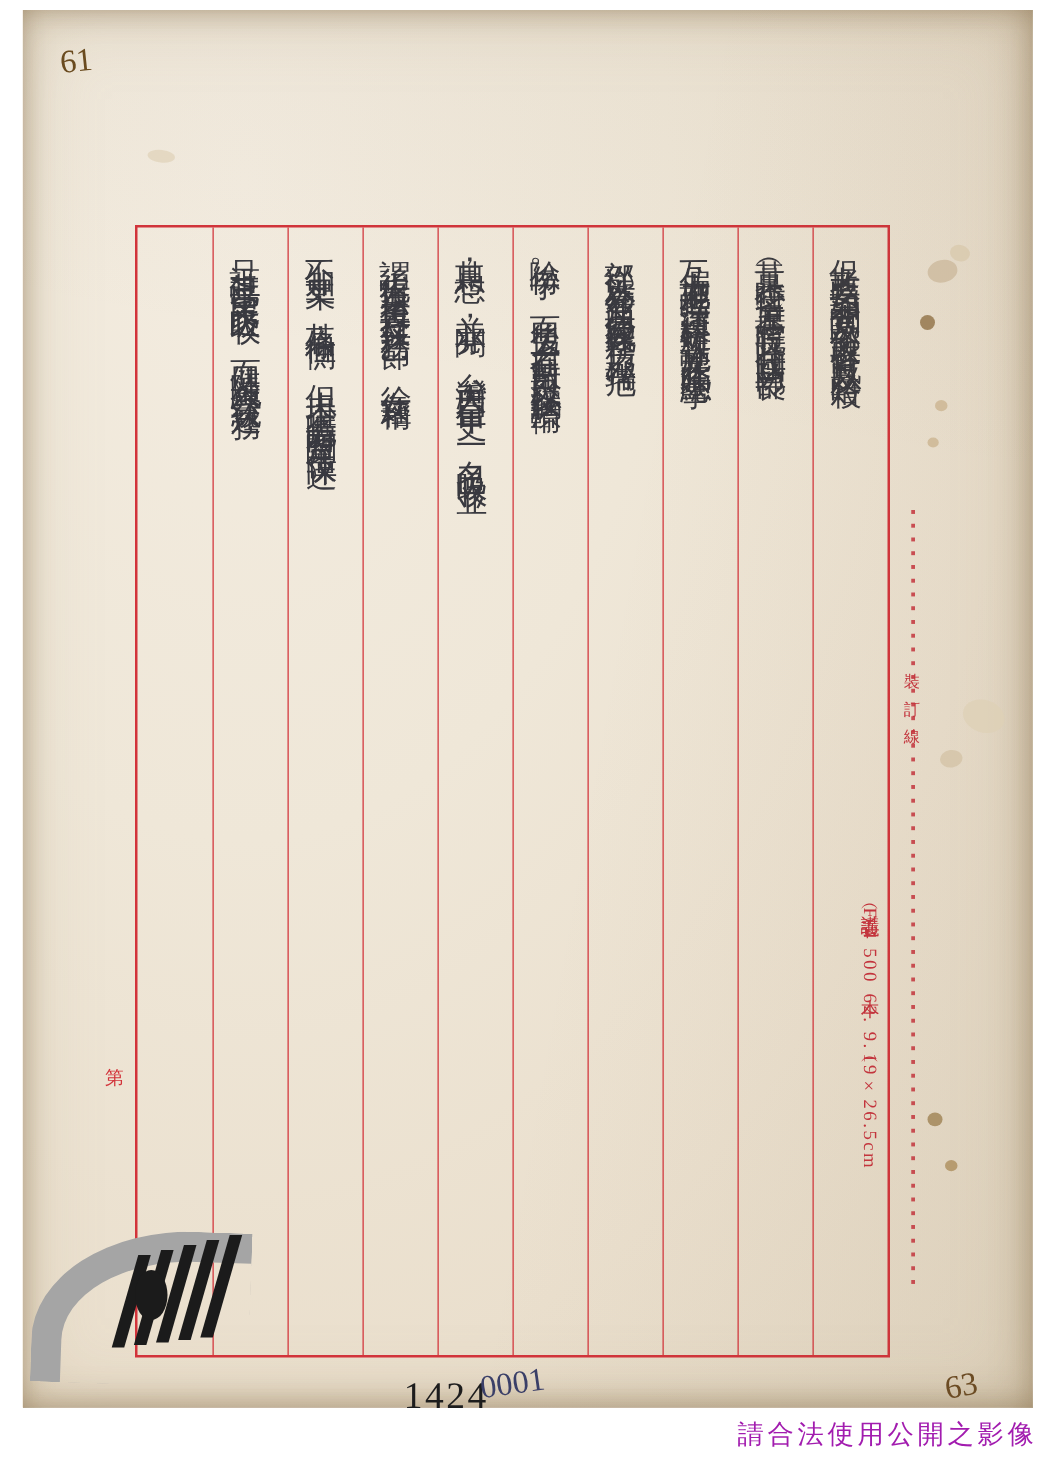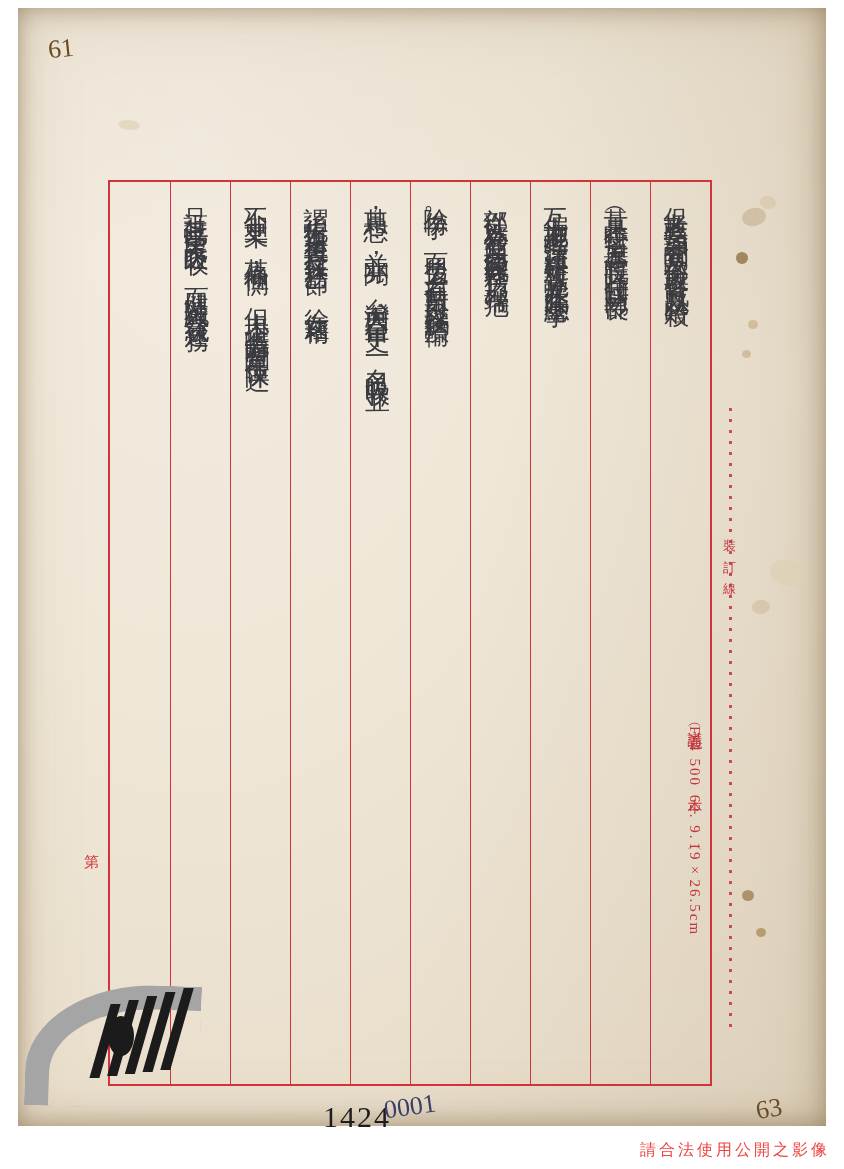--- a/index.html
+++ b/index.html
@@ -213,23 +213,23 @@
     font-size: 26px;
     color: #6b4a22;
     transform: rotate(-10deg);
   }
   
   .footer-note {
     position: absolute;
     right: 14px;
     bottom: 8px;
     font-family: "DejaVu Sans", sans-serif;
-    font-size: 16px;
+    font-size: 21px;
     letter-spacing: 3px;
-    color: #ef4444;
+    color: #a21caf;
     text-align: center;
   }
 </style>
 </head>
 <body>
 
 <div id="page">
 
   <div class="paper">
     <div class="edge-shade"></div>

